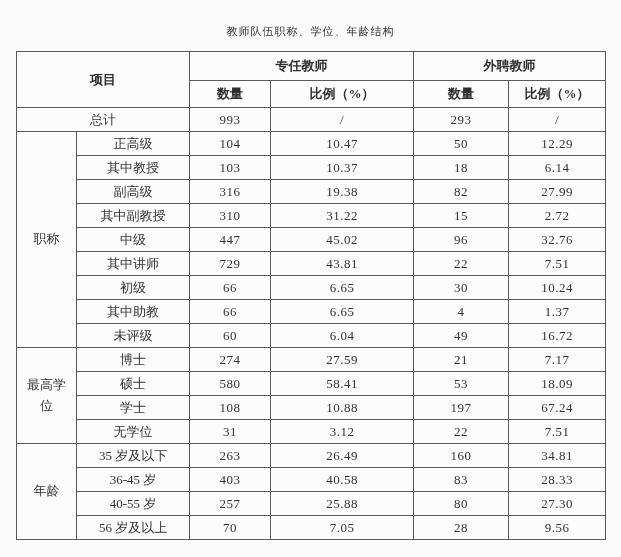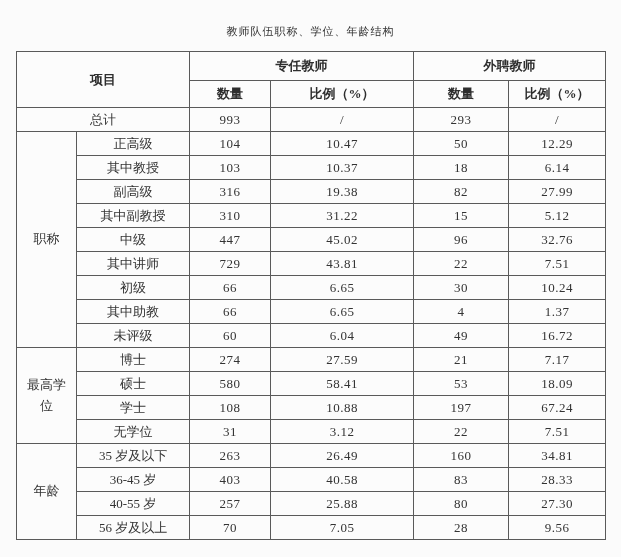--- a/index.html
+++ b/index.html
@@ -111,21 +111,21 @@
           <td class="cell-num">316</td>
           <td class="cell-num">19.38</td>
           <td class="cell-num">82</td>
           <td class="cell-num">27.99</td>
         </tr>
         <tr>
           <td class="item-cell">其中副教授</td>
           <td class="cell-num">310</td>
           <td class="cell-num">31.22</td>
           <td class="cell-num">15</td>
-          <td class="cell-num">5.12</td>
+          <td class="cell-num">2.72</td>
         </tr>
         <tr>
           <td class="item-cell">中级</td>
           <td class="cell-num">447</td>
           <td class="cell-num">45.02</td>
           <td class="cell-num">96</td>
           <td class="cell-num">32.76</td>
         </tr>
         <tr>
           <td class="item-cell">其中讲师</td>

